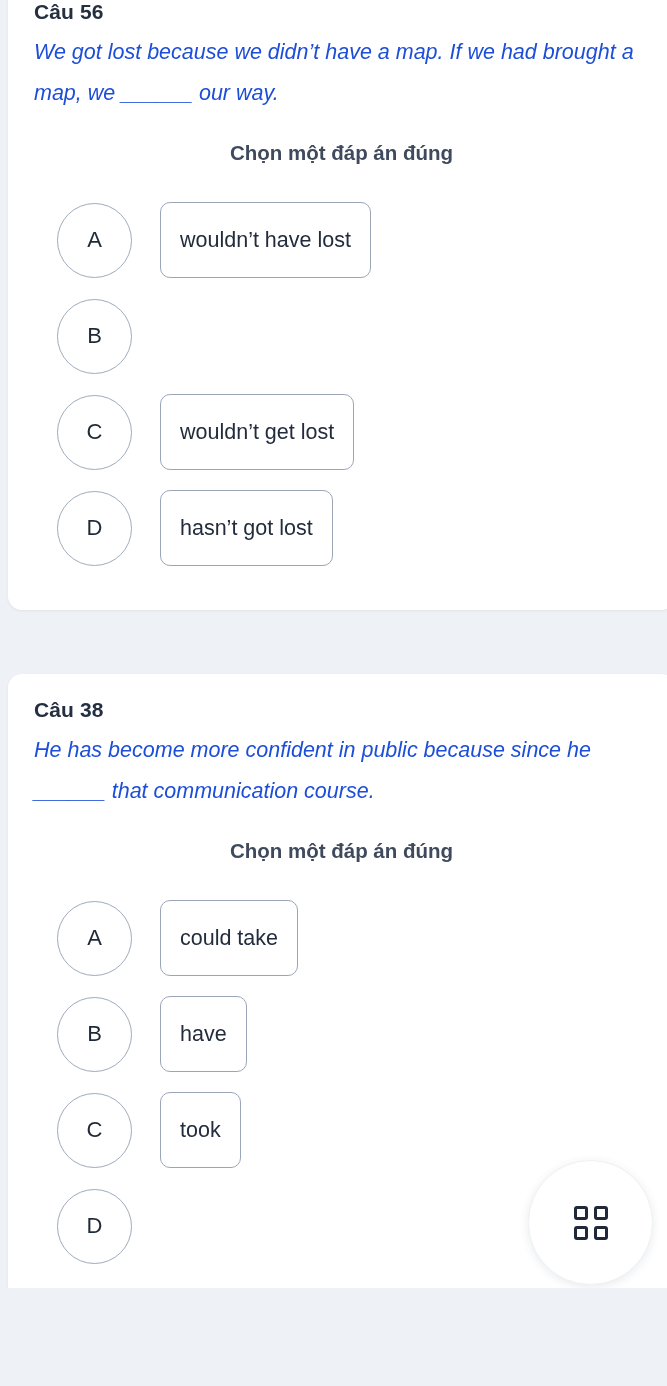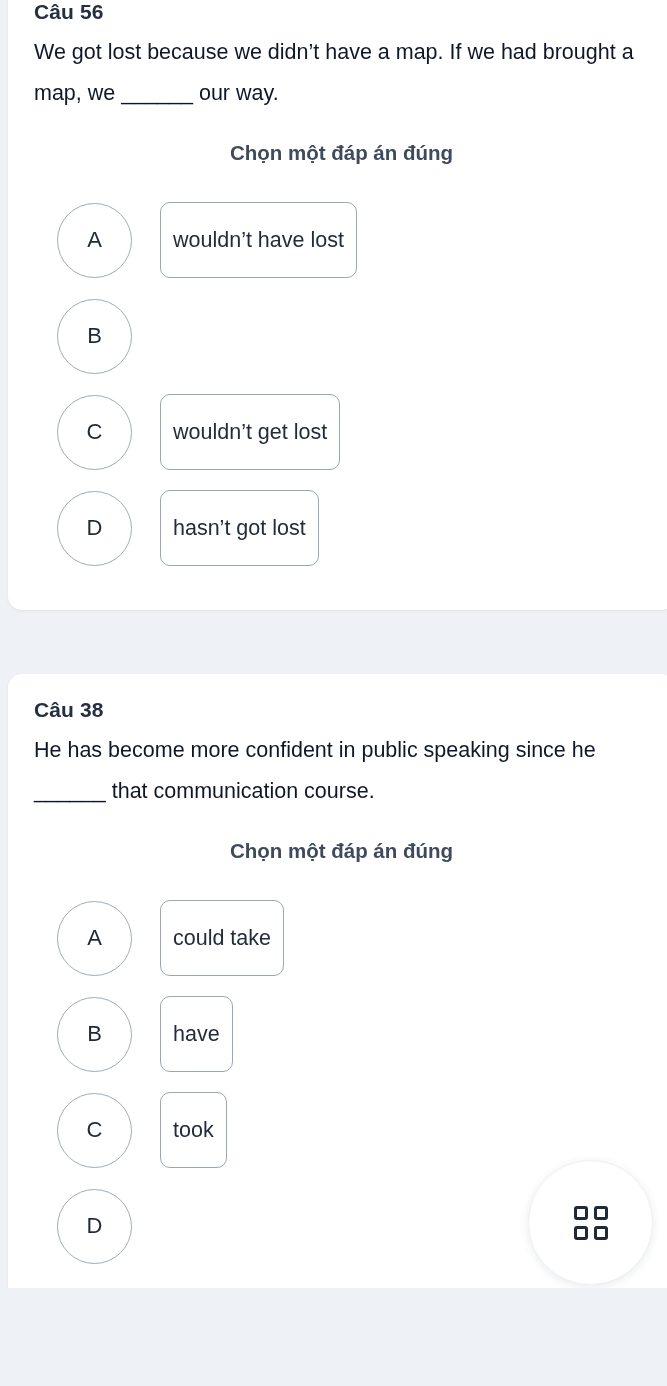--- a/index.html
+++ b/index.html
@@ -54,23 +54,24 @@
     font-size: 21px;
     font-weight: bold;
     color: #242f40;
     letter-spacing: 0.1px;
     padding-top: 24px;
   }
 
   .q-text {
     font-size: 21.5px;
     line-height: 41px;
-    color: #0f172a;
+    color: #1d4ed8;
     margin-top: 8px;
     max-width: 620px;
+    font-style: italic;
   }
 
   
   .choose-row {
     display: flex;
     align-items: center;
     gap: 0;
     margin-top: 26px;
     padding: 0 0 0 0;
     flex-direction: column;
@@ -120,21 +121,21 @@
   }
 
   .opt-box {
     margin-left: 28px;
     border: 1.6px solid #9aa6b8;
     border-radius: 10px;
     background: #ffffff;
     height: 76px;
     display: flex;
     align-items: center;
-    padding: 0 12px;
+    padding: 0 19px;
     font-size: 21.5px;
     color: #222c3c;
     white-space: nowrap;
   }
 
   
   .fab {
     position: absolute;
     left: 528px;
     top: 1160px;
@@ -206,21 +207,21 @@
 
       </div>
     </div>
   </div>
 
   <div class="q-card card-2">
     <div class="q-inner">
 
       <div class="q-number">Câu 38</div>
 
-      <div class="q-text">He has become more confident in public speaking since he ______ that communication course.</div>
+      <div class="q-text">He has become more confident in public because since he ______ that communication course.</div>
 
       <div class="choose-row">
         <span class="rule left"></span>
         <span class="choose-label">Chọn một đáp án đúng</span>
         <span class="rule right"></span>
       </div>
 
       <div class="options">
 
         <div class="option-row">

